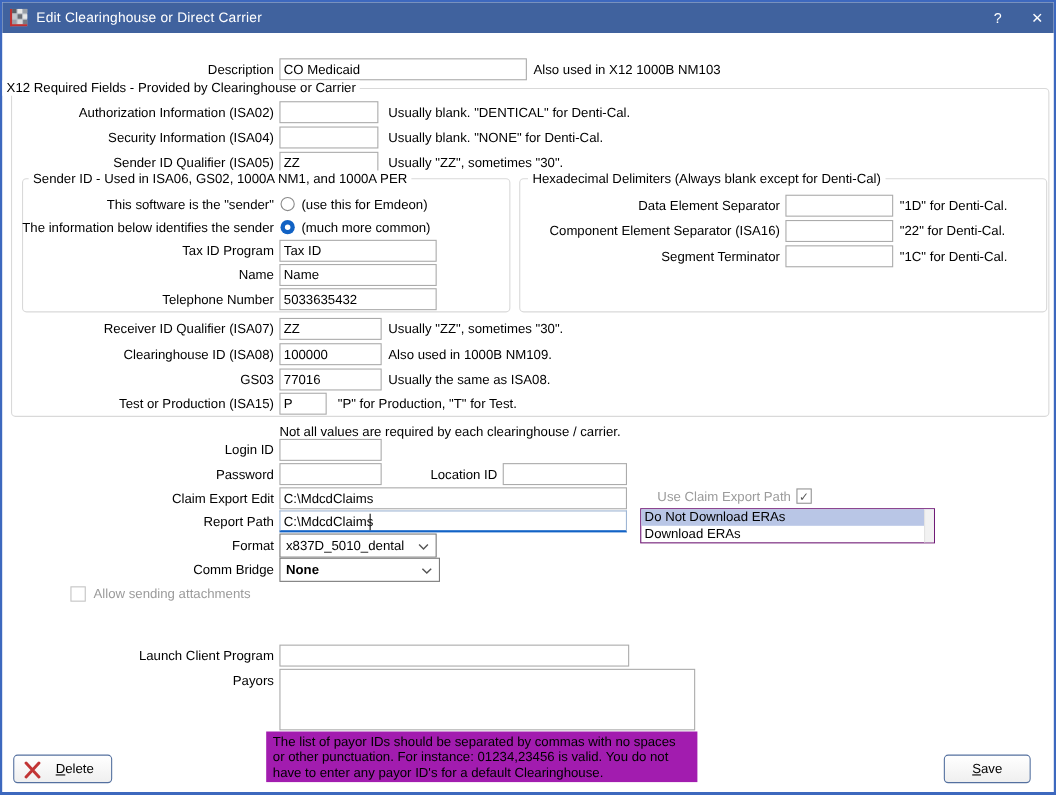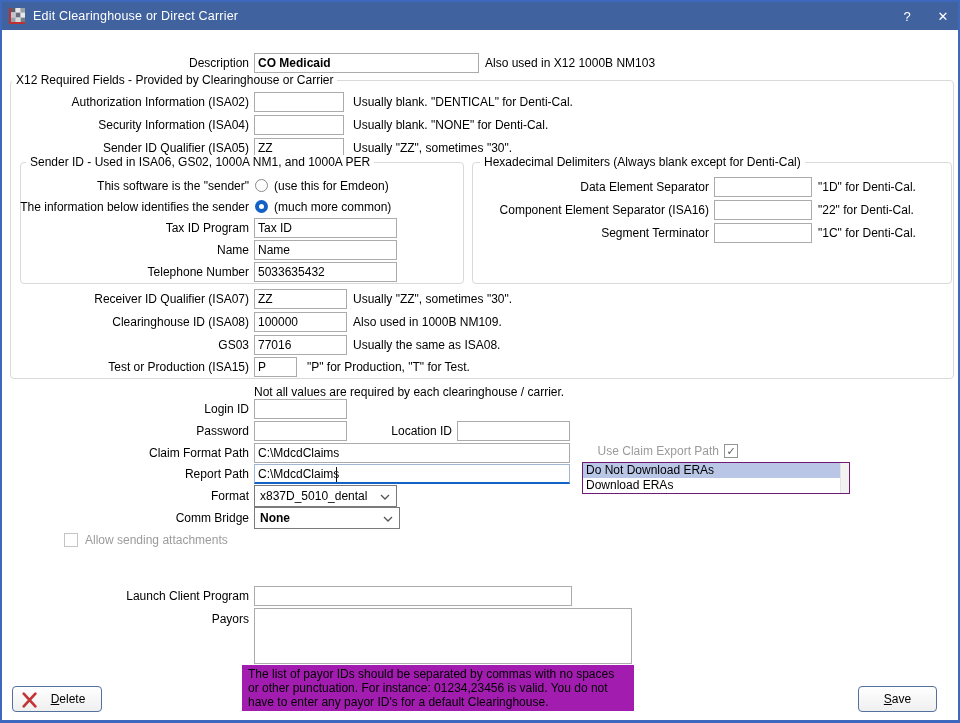--- a/index.html
+++ b/index.html
@@ -75,25 +75,25 @@
         <rect x="12" y="10" width="4" height="4" fill="#777B83"></rect>
       <rect x="0" y="0" width="2" height="16" fill="#C03030"></rect>
         <rect x="0" y="14" width="16" height="2" fill="#C03030"></rect>
     </svg>
     <span class="t-text">Edit Clearinghouse or Direct Carrier</span>
     <div class="tbtn" style="left:888px;">?</div>
     <div class="tbtn" style="left:924px;">✕</div>
   </div>
 
   <div class="lbl" style="left:0;top:51px;width:247px;">Description</div>
-  <input class="tb" style="left: 252px; top: 51px; width: 225px; font-weight: bold;" value="CO Medicaid">
+  <input class="tb" style="left: 252px; top: 51px; width: 225px;" value="CO Medicaid">
   <div class="note" style="left:483px;top:51px;">Also used in X12 1000B NM103</div>
 
   <div class="grp" style="left:8px;top:78px;width:944px;height:299px;"></div>
-  <div class="grp-title" style="left:10px;top:71px;">X12 Required Fields - Provided by Clearinghouse or Carrier</div>
+  <div class="grp-title" style="left:0;top:71px;">X12 Required Fields - Provided by Clearinghouse or Carrier</div>
 
   <div class="lbl" style="left:0;top:90px;width:247px;">Authorization Information (ISA02)</div>
   <input class="tb" style="left: 252px; top: 90px; width: 90px;">
   <div class="note" style="left:351px;top:90px;">Usually blank. "DENTICAL" for Denti-Cal.</div>
 
   <div class="lbl" style="left:0;top:113px;width:247px;">Security Information (ISA04)</div>
   <input class="tb" style="left: 252px; top: 113px; width: 90px;">
   <div class="note" style="left:351px;top:113px;">Usually blank. "NONE" for Denti-Cal.</div>
 
   <div class="lbl" style="left:0;top:136px;width:247px;">Sender ID Qualifier (ISA05)</div>
@@ -154,21 +154,21 @@
   <div class="note" style="left:252px;top:380px;">Not all values are required by each clearinghouse / carrier.</div>
 
   <div class="lbl" style="left:0;top:397px;width:247px;">Login ID</div>
   <input class="tb" style="left: 252px; top: 397px; width: 93px;">
 
   <div class="lbl" style="left:0;top:419px;width:247px;">Password</div>
   <input class="tb" style="left: 252px; top: 419px; width: 93px;">
   <div class="lbl" style="left:340px;top:419px;width:110px;">Location ID</div>
   <input class="tb" style="left: 455px; top: 419px; width: 113px;">
 
-  <div class="lbl" style="left:0;top:441px;width:247px;">Claim Format Path</div>
+  <div class="lbl" style="left:0;top:441px;width:247px;">Claim Export Edit</div>
   <input class="tb" style="left: 252px; top: 441px; width: 316px;" value="C:\MdcdClaims">
 
   <div class="lbl" style="left:0;top:462px;width:247px;">Report Path</div>
   <input class="tb focused" style="left: 252px; top: 462px; width: 316px;" value="C:\MdcdClaims">
   <div class="caret" style="left:334px;top:465px;height:15px;"></div>
 
   <div class="lbl" style="left:0;top:484px;width:247px;">Format</div>
   <div class="combo" style="left:252px;top:483px;width:143px;">
     <span>x837D_5010_dental</span>
     <svg class="chev" width="10" height="6" viewBox="0 0 10 6">

